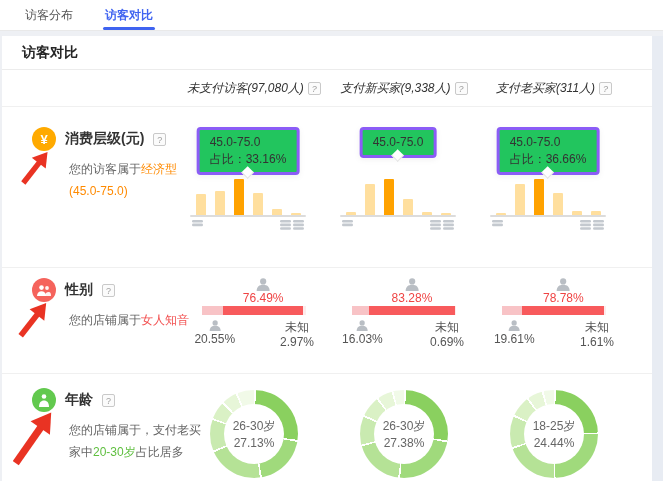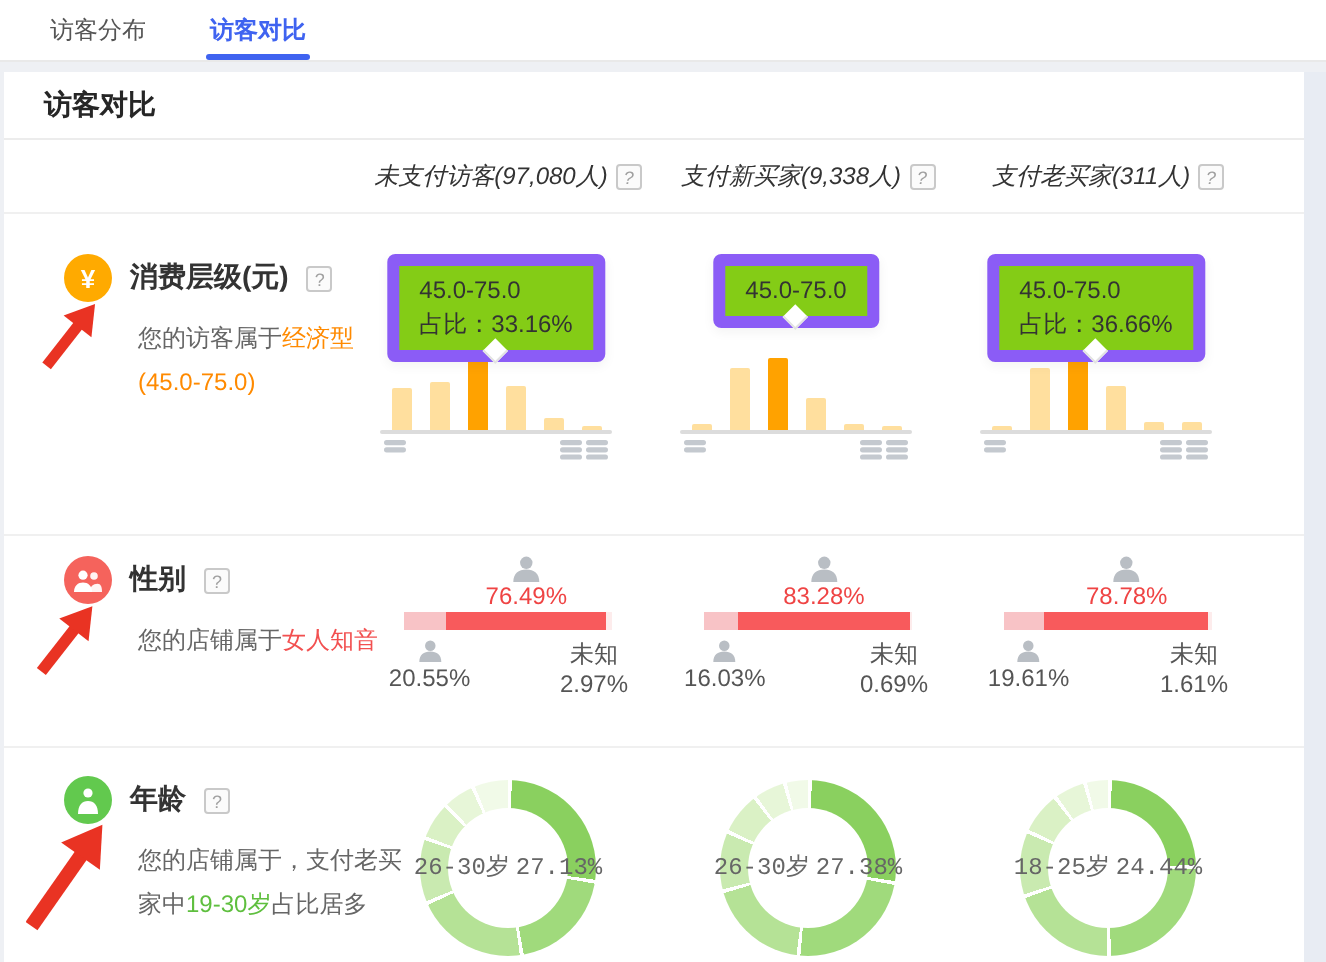--- a/index.html
+++ b/index.html
@@ -49,21 +49,21 @@
   .hl-red{color:#f25050;}
   .hl-green{color:#5fbf3f;}
   .arrow-svg{position:absolute;color:#e93323;}
   .sec-consumption .arrow-svg{left:13px;top:42px;width:40px;height:38px;}
   .sec-gender .arrow-svg{left:13px;top:32px;width:36px;height:40px;}
   .sec-age .arrow-svg{left:11px;top:33px;width:42px;height:60px;}
 
   .chart-col{width:150px;flex:none;position:relative;}
 
   
-  .tip{position:absolute;top:20px;left:calc(50% - 6px);transform:translateX(-50%);background:#84cc16;border:6px solid #8b5cf6;border-radius:4px;padding:4px 10px;font-size:12px;color:#333;line-height:17px;white-space:nowrap;box-shadow:0 2px 6px rgba(0,0,0,.05);z-index:2;}
+  .tip{position:absolute;top:20px;left:calc(50% - 6px);transform:translateX(-50%);background:#22c55e;border:3px solid #8b5cf6;border-radius:4px;padding:4px 10px;font-size:12px;color:#333;line-height:17px;white-space:nowrap;box-shadow:0 2px 6px rgba(0,0,0,.05);z-index:2;}
   .tip::after{content:"";position:absolute;left:50%;bottom:-5px;width:8px;height:8px;background:#fff;border-right:1px solid #e2e2e2;border-bottom:1px solid #e2e2e2;transform:translateX(-50%) rotate(45deg);}
   .bar-wrap{position:absolute;top:72px;left:calc(50% - 6px);transform:translateX(-50%);width:116px;}
   .bars{height:36px;display:flex;align-items:flex-end;gap:9px;padding:0 6px;}
   .bar{width:10px;border-radius:1px 1px 0 0;flex:none;}
   .axis{height:2px;background:#dcdcdc;border-radius:1px;}
   .coins-row{display:flex;justify-content:space-between;align-items:flex-start;margin-top:2px;padding:0 2px;}
   .coin{color:#c4c9cf;}
 
   
   .gender-wrap{position:absolute;top:10px;left:50%;transform:translateX(-50%);width:104px;height:70px;font-size:12px;color:#555;}
@@ -71,21 +71,21 @@
   .g-top .pct{color:#ef4444;margin-top:1px;}
   .g-bar{position:absolute;top:28px;left:0;right:0;height:9px;display:flex;overflow:hidden;}
   .g-bar .seg{height:100%;flex:none;}
   .g-male-block{position:absolute;top:42px;transform:translateX(-50%);text-align:center;line-height:13px;}
   .g-male-block .pct{color:#555;margin-top:2px;}
   .g-unk-block{position:absolute;top:42px;right:-8px;text-align:center;line-height:15px;color:#555;}
   .person{display:block;margin:0 auto;}
 
   
   .donut{position:absolute;top:16px;left:50%;transform:translateX(-50%);width:88px;height:88px;border-radius:50%;}
-  .donut-hole{position:absolute;inset:14px;background:#fff;border-radius:50%;display:flex;flex-direction:row;align-items:center;justify-content:center;gap:3px;font-family:Liberation Mono, monospace;}
+  .donut-hole{position:absolute;inset:14px;background:#fff;border-radius:50%;display:flex;flex-direction:column;align-items:center;justify-content:center;gap:3px;}
   .donut-hole div{font-size:12px;color:#666;white-space:nowrap;line-height:14px;}
 </style>
 </head>
 <body>
 
 <div class="page">
 
   <div class="tabbar">
     <div class="tab">
       <span>访客分布</span>
@@ -356,21 +356,21 @@
           <span class="row-icon icon-age">
             <svg width="12" height="13" viewBox="0 0 12 13" fill="#fff">
                 <circle cx="6" cy="2.5" r="2.3"></circle>
                 <path d="M1 13c0-4.4 2-6.5 5-6.5s5 2.1 5 6.5z"></path>
               </svg>
           </span>
           <span class="row-title">年龄</span>
           <span class="qmark">?</span>
         </div>
         <div class="row-desc">
-          <span>您的店铺属于，支付老买家中</span><span class="hl-green">19-30岁</span><span>占比居多</span>
+          <span>您的店铺属于，支付老买家中</span><span class="hl-green">20-30岁</span><span>占比居多</span>
         </div>
         <svg class="arrow-svg" viewBox="0 0 44 66">
           <g transform="rotate(35 22 33)" fill="currentColor">
             <rect x="18" y="18" width="8" height="50"></rect>
             <polygon points="9,21 35,21 22,0"></polygon>
           </g>
         </svg>
       </div>
 
       <div class="chart-col">

